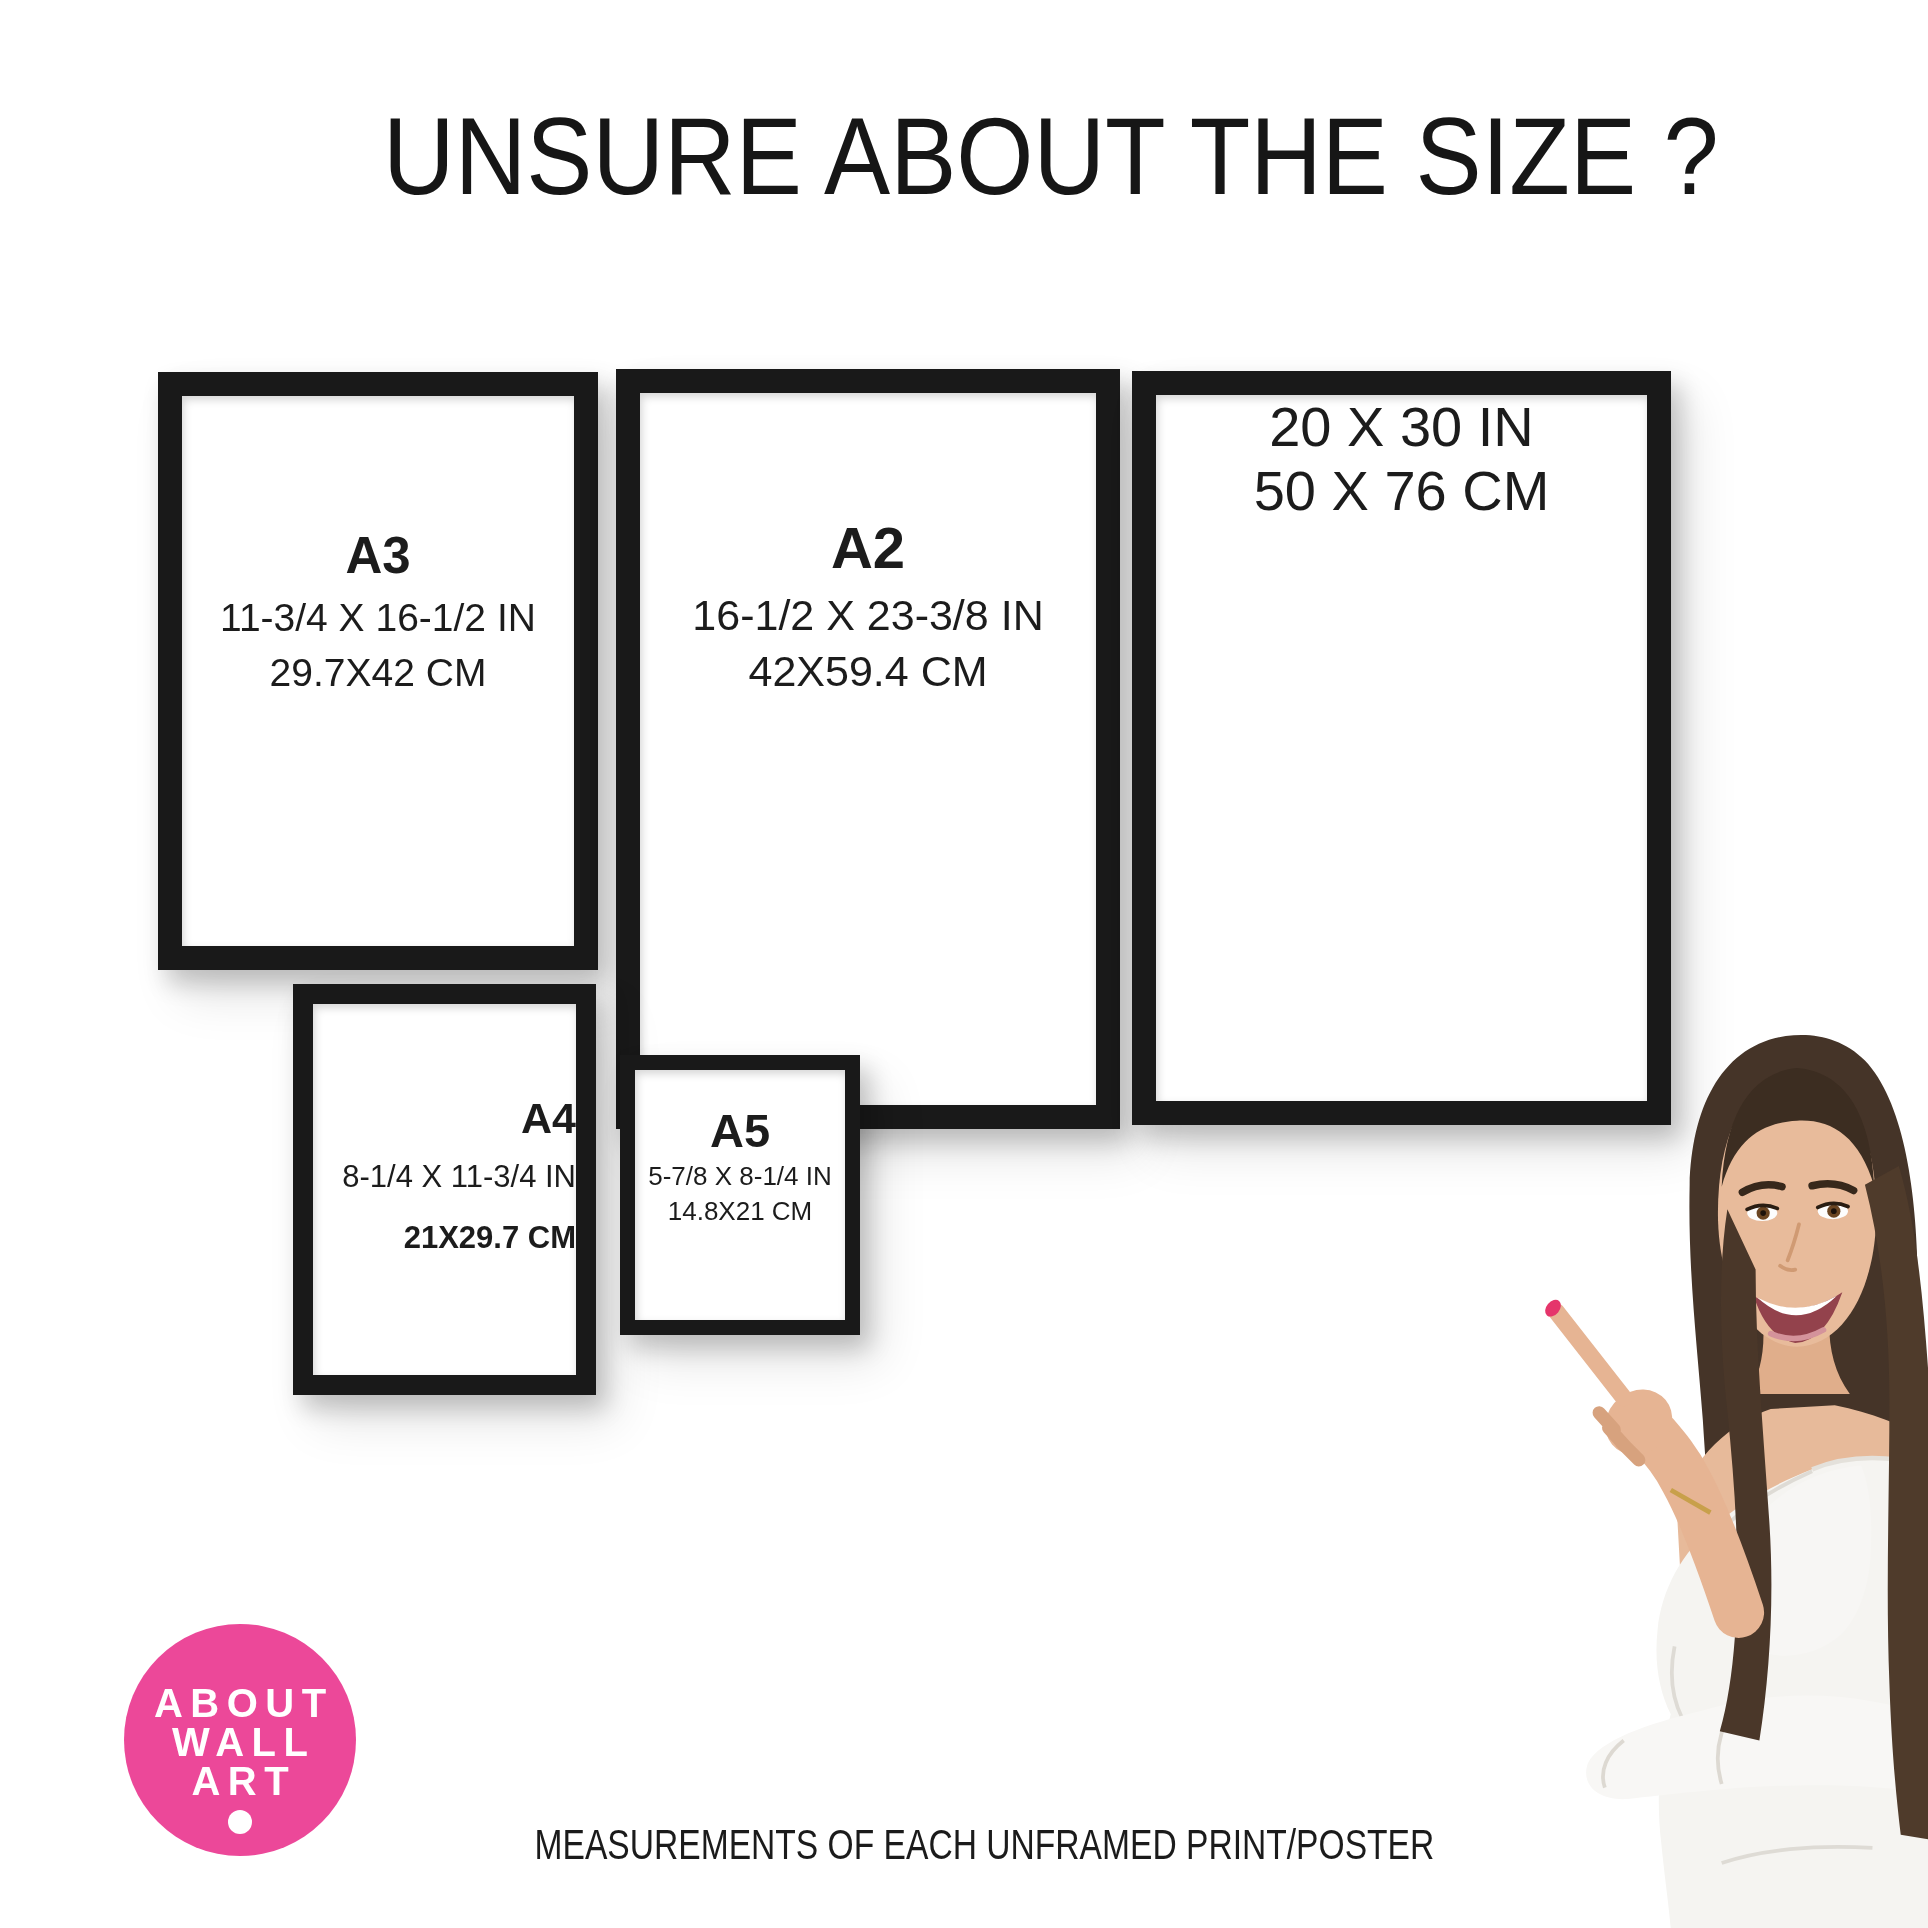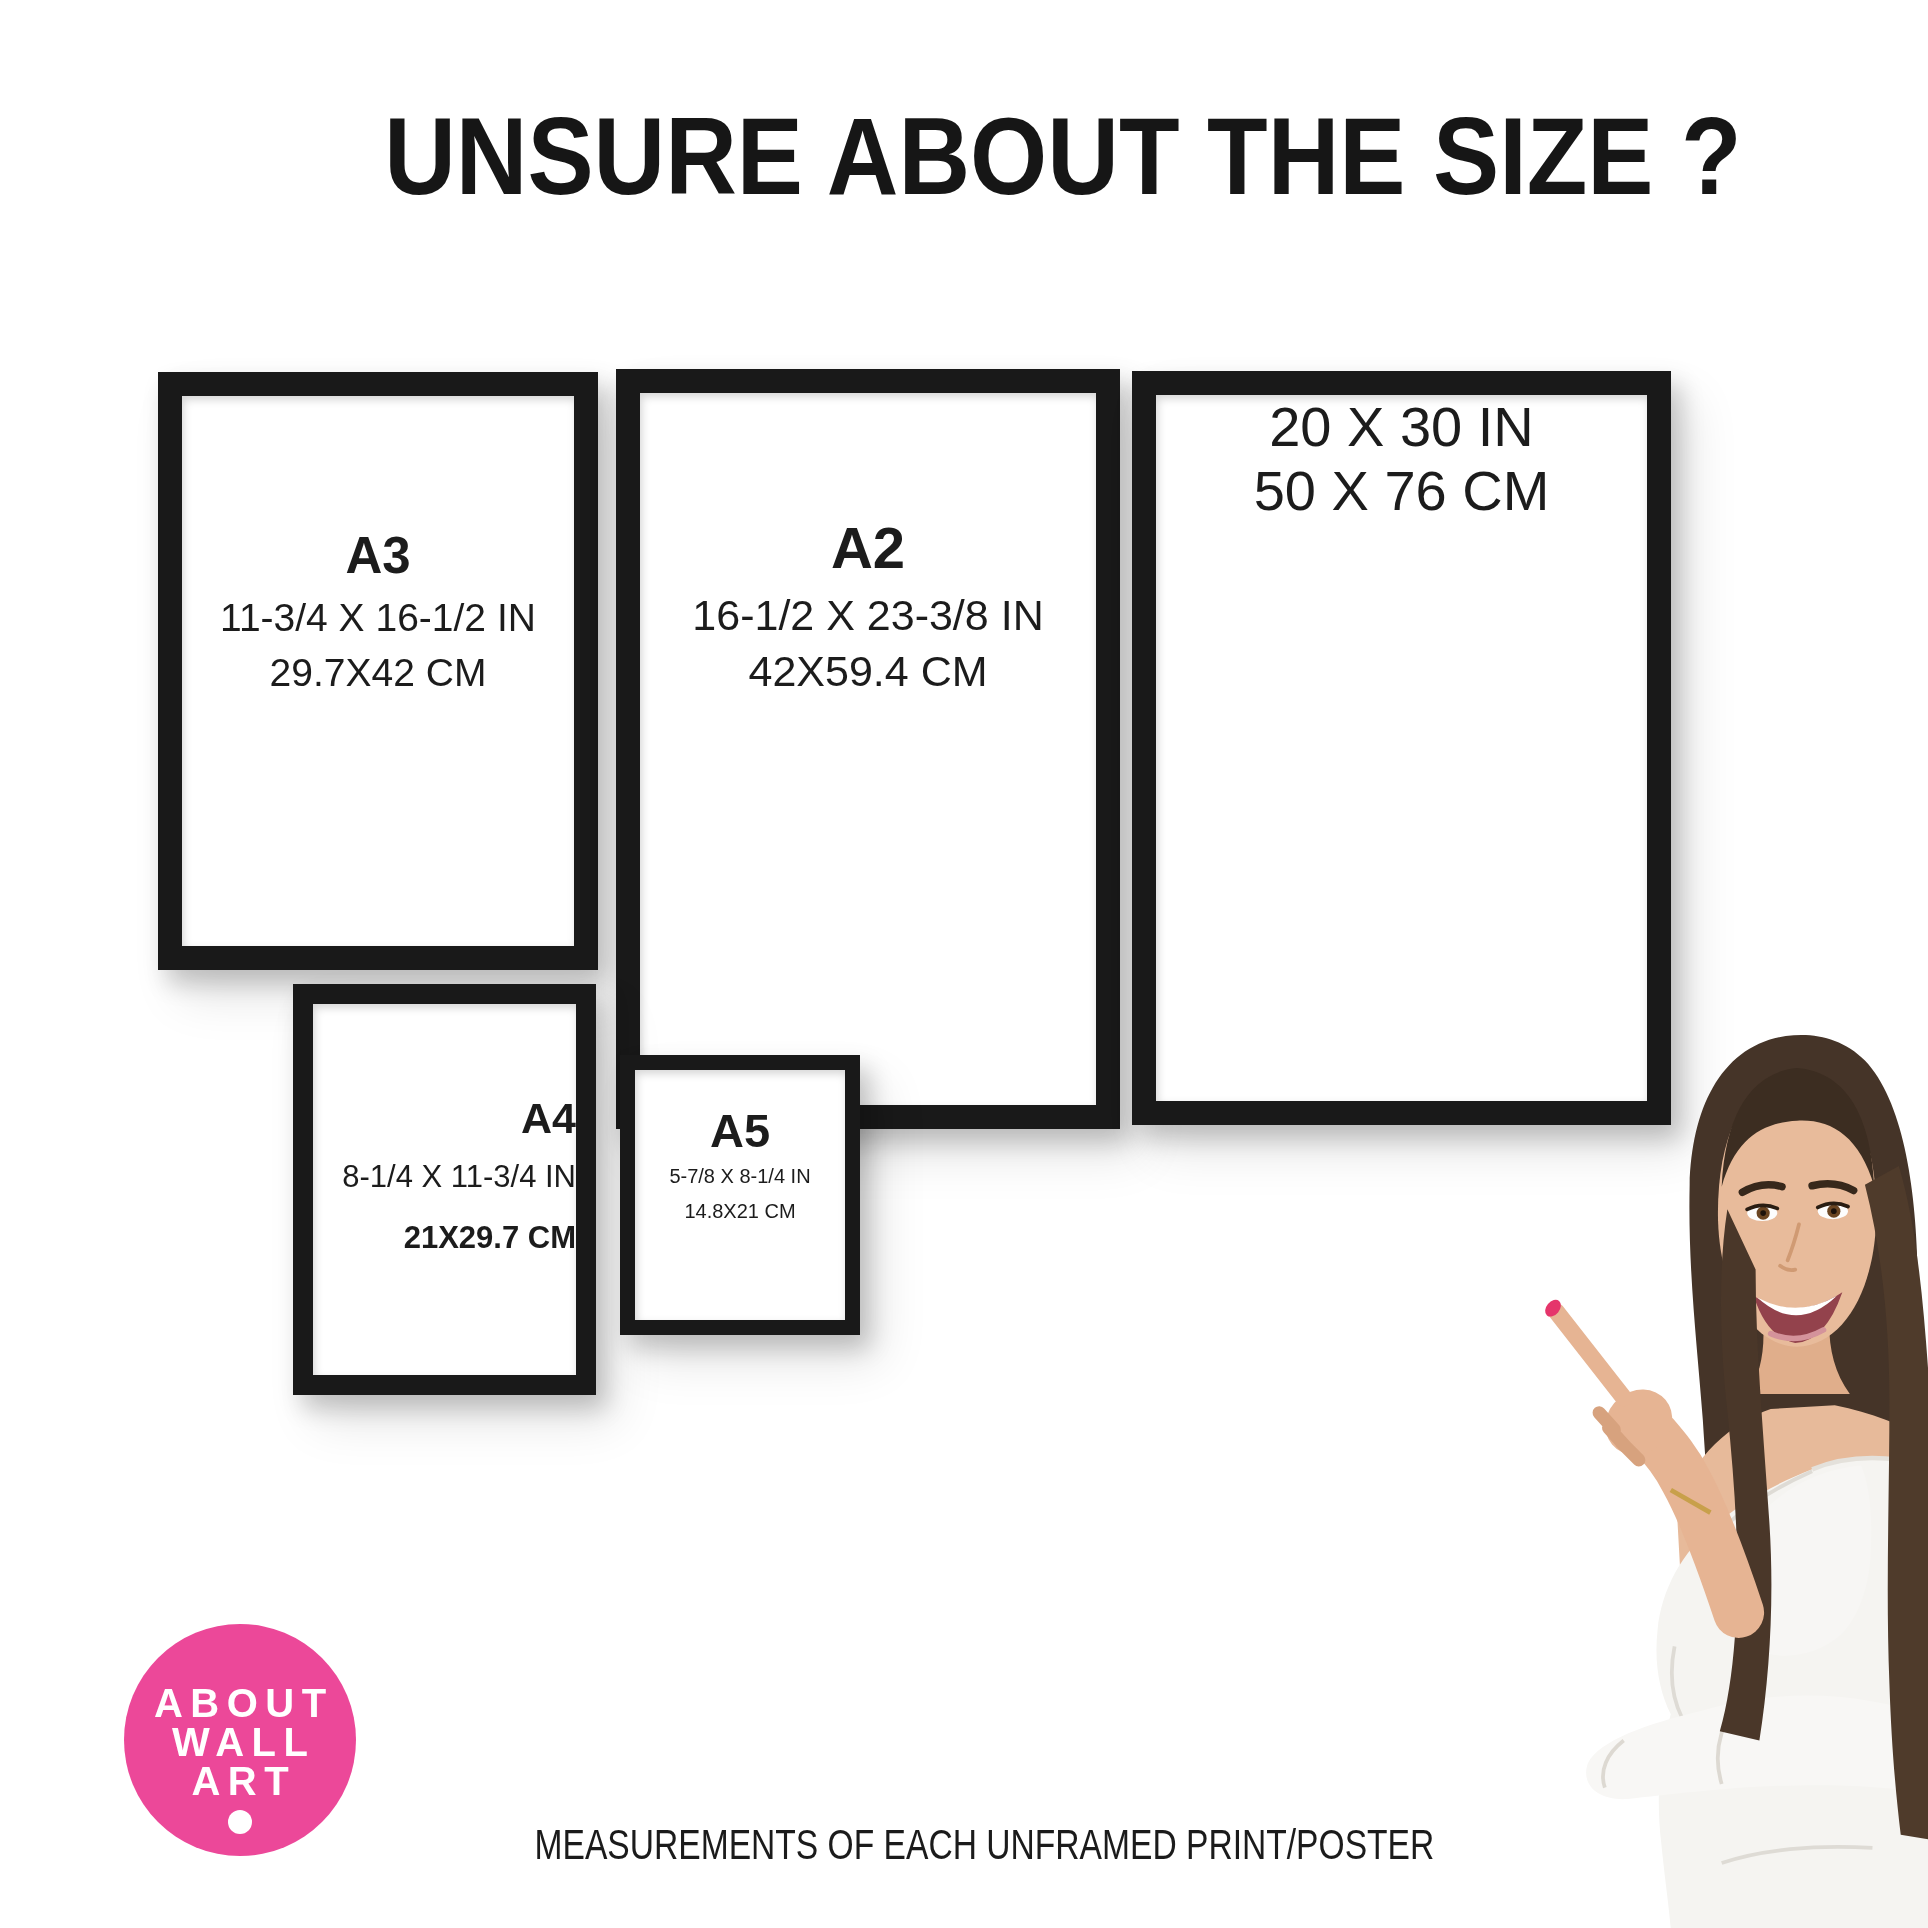--- a/index.html
+++ b/index.html
@@ -5,21 +5,21 @@
   html,body{margin:0;padding:0;}
   body{
     width:1928px;height:1928px;overflow:hidden;background:#ffffff;
     font-family:"Liberation Sans",sans-serif;color:#1d1d1d;
   }
   .stage{position:relative;width:1928px;height:1928px;background:#ffffff;}
 
   
   .title{
     position:absolute;left:317px;top:100px;width:1365px;
-    font-weight:700;font-size:109px;line-height:113px;
+    font-weight:400;font-size:109px;line-height:113px;
     white-space:nowrap;color:#161616;
   }
   .title span{display:inline-block;transform:scaleX(0.91);transform-origin:50% 50%;}
 
   
   .frame{
     position:absolute;background:#ffffff;border:24.5px solid #191919;box-sizing:border-box;
     text-align:center;color:#1c1c1c;
     box-shadow:9.4px 13px 22.6px rgba(0,0,0,.20), 21px 28px 45px rgba(0,0,0,.10),
                inset 1.9px 3.8px 8.5px rgba(0,0,0,.17);
@@ -33,21 +33,21 @@
   .flabel{font-weight:700;}
   .f-a3 .flabel{font-size:51px;line-height:56px;margin-bottom:5.6px;}
   .f-a3 .fline{font-size:39px;line-height:55px;}
   .f-a2 .flabel{font-size:58px;line-height:62px;margin-bottom:7.5px;}
   .f-a2 .fline{font-size:43px;line-height:56px;}
   .f-poster .fline{font-size:56px;line-height:64px;}
   .f-a4 .flabel{font-size:43px;line-height:49px;}
   .f-a4 .fline{font-size:31px;line-height:38px;margin-top:15px;}
   .f-a4 .fline.cm{margin-top:22.6px;font-weight:bold;}
   .f-a5 .flabel{font-size:47px;line-height:49px;}
-  .f-a5 .fline{font-size:20px;line-height:26px;margin-top:7.5px;}
+  .f-a5 .fline{font-size:26px;line-height:26px;margin-top:7.5px;}
   .f-a5 .fline.cm{margin-top:9.4px;}
 
   
   .logo{
     position:absolute;left:124px;top:1624px;width:232px;height:232px;border-radius:50%;
     background:#ec4899;color:#ffffff;text-align:center;box-sizing:border-box;padding-top:60px;
   }
   .logo-line{font-weight:700;font-size:40px;line-height:39px;letter-spacing:7.5px;padding-left:7.5px;}
   .logo-dot{width:24.5px;height:24.5px;border-radius:50%;background:#ffffff;margin:8.5px auto 0;}
 

